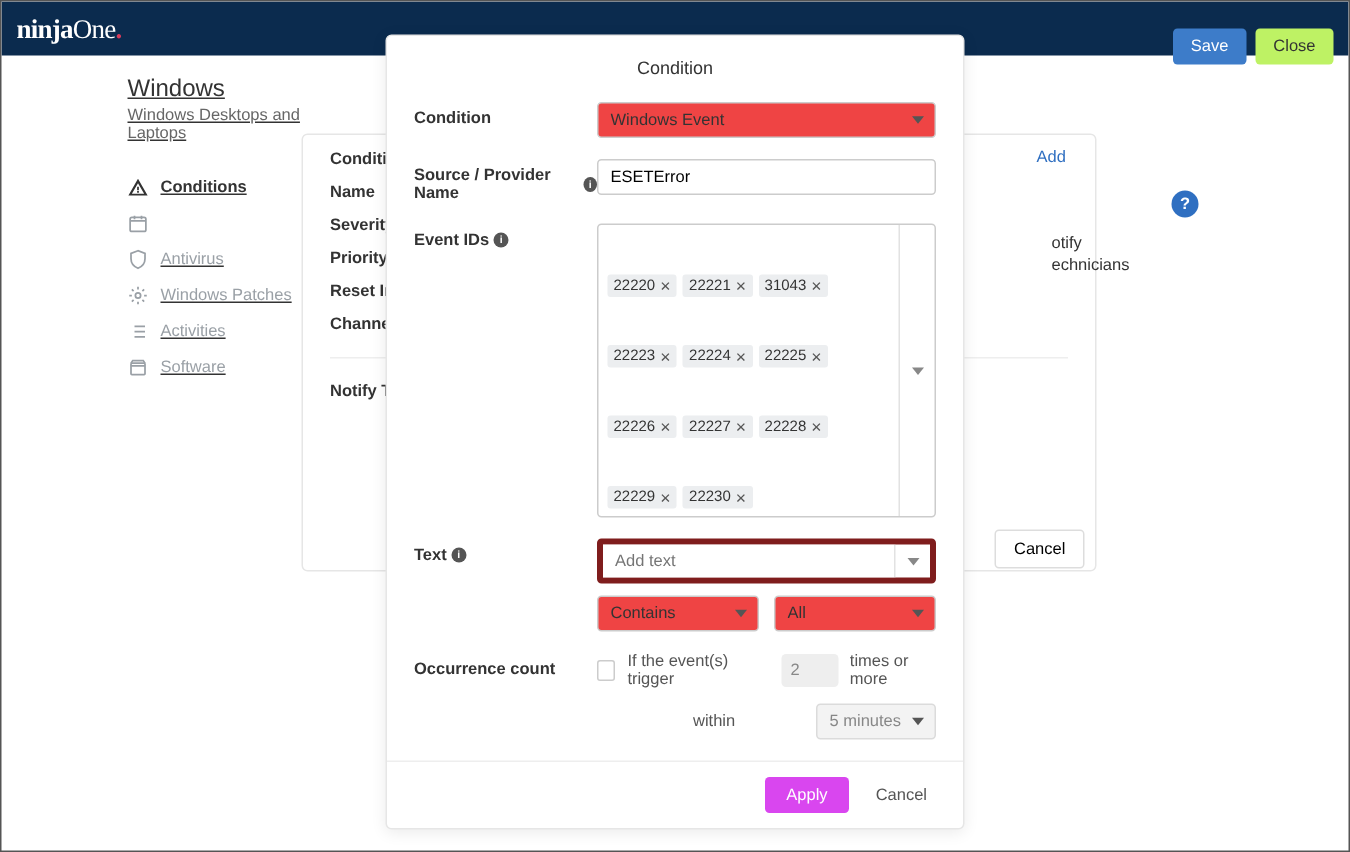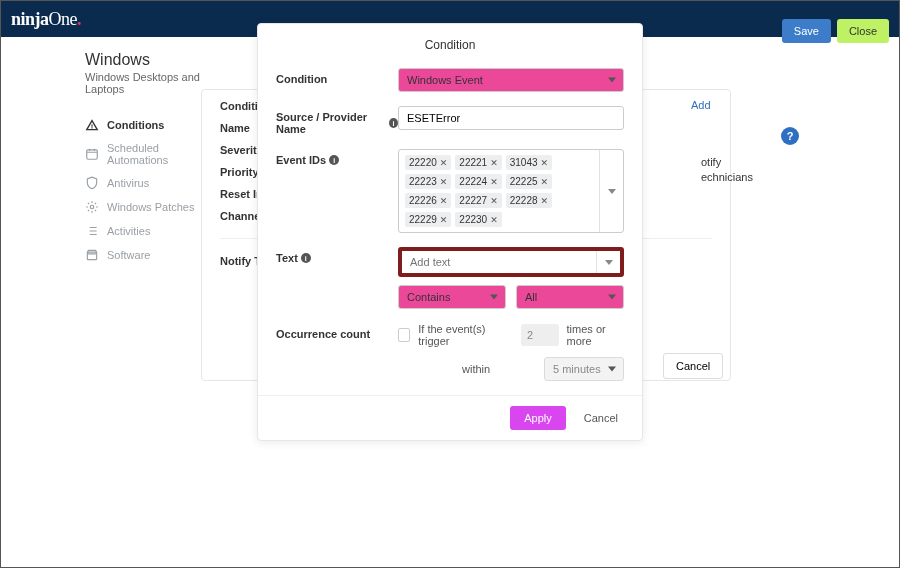--- a/index.html
+++ b/index.html
@@ -8,21 +8,21 @@
   
   .topbar { position: absolute; top: 0; left: 0; right: 0; height: 36px; background: #0b2b4e; display: flex; align-items: center; justify-content: space-between; padding: 0 10px; }
   .logo { color: #fff; font-size: 18px; font-weight: 600; letter-spacing: -0.5px; font-family: Liberation Serif, serif; }
   .logo .one { font-weight: 300; }
   .logo .dot { color: #d93b5c; }
   .topbar-right { display: flex; gap: 6px; margin-top: 23px; }
   .btn-save { background: #3d7cc9; color: #fff; border: none; border-radius: 3px; padding: 6px 12px; font-size: 11px; cursor: pointer; }
   .btn-close { background: #bef264; color: #333; border: none; border-radius: 3px; padding: 6px 12px; font-size: 11px; cursor: pointer; }
 
   
-  .page { position: absolute; top: 36px; left: 0; right: 0; bottom: 0; display: flex; }
+  .page { position: absolute; top: 36px; left: 0; right: 0; bottom: 0; display: flex; text-decoration: underline; }
 
   .left-col { width: 210px; padding: 14px 0 0 84px; }
   .page-title { font-size: 16px; font-weight: 500; color: #333; }
   .page-sub { font-size: 11px; color: #666; margin-top: 2px; }
   .sidebar-nav { margin-top: 18px; }
   .nav-item { display: flex; align-items: center; gap: 8px; font-size: 11px; color: #9aa0a6; padding: 5px 0; cursor: pointer; }
   .nav-item.active { color: #333; font-weight: 600; }
   .nav-icon { width: 14px; height: 14px; display: inline-flex; align-items: center; justify-content: center; color: inherit; }
 
   .mid-card { position: absolute; left: 200px; top: 52px; width: 530px; height: 292px; background: #fff; border: 1px solid #e6e6e6; border-radius: 4px; }
@@ -39,28 +39,28 @@
 
   
   .modal { position: absolute; left: 256px; top: 22px; width: 386px; background: #fff; border: 1px solid #e6e6e6; border-radius: 4px; box-shadow: 0 2px 10px rgba(0,0,0,0.08); z-index: 10; }
   .modal-title { text-align: center; font-size: 12px; color: #333; padding: 14px 0; }
 
   .modal-body { padding: 2px 18px 0 18px; }
   .form-row { display: flex; align-items: flex-start; margin-bottom: 14px; }
   .form-label { width: 122px; font-size: 11px; font-weight: 600; color: #333; padding-top: 5px; display: flex; align-items: center; gap: 3px; }
   .info-icon { width: 10px; height: 10px; border-radius: 50%; background: #555; color: #fff; font-size: 7px; display: inline-flex; align-items: center; justify-content: center; font-weight: 700; }
   .form-control { flex: 1; }
-  .select { width: 100%; border: 1px solid #ccc; border-radius: 3px; padding: 5px 8px; font-size: 11px; color: #333; background: #ec4899; appearance: none; position: relative; }
+  .select { width: 100%; border: 1px solid #ccc; border-radius: 3px; padding: 5px 8px; font-size: 11px; color: #333; background: #ef4444; appearance: none; position: relative; }
   .select-wrap { position: relative; }
   .select-wrap::after { content: ""; position: absolute; right: 8px; top: 50%; width: 0; height: 0; border-left: 4px solid transparent; border-right: 4px solid transparent; border-top: 5px solid #555; transform: translateY(-50%); pointer-events: none; }
   .input { width: 100%; border: 1px solid #ccc; border-radius: 3px; padding: 5px 8px; font-size: 11px; }
 
   .tagbox { display: flex; border: 1px solid #ccc; border-radius: 3px; overflow: hidden; }
   .tagbox-tags { flex: 1; padding: 5px 6px; display: flex; flex-wrap: wrap; gap: 4px; }
-  .tag { background: #eceef0; border-radius: 2px; font-size: 10px; padding: 2px 4px; display: inline-flex; align-items: center; gap: 3px; color: #333; }
+  .tag { background: #eceef0; border-radius: 2px; font-size: 10px; padding: 2px 4px; display: inline-flex; align-items: center; gap: 3px; color: #333; margin-top: 28px; }
   .tag-x { font-size: 9px; color: #555; cursor: pointer; }
   .tagbox-caret { width: 24px; border-left: 1px solid #e2e2e2; display: flex; align-items: center; justify-content: center; cursor: pointer; }
   .tagbox-caret::after { content: ""; width: 0; height: 0; border-left: 4px solid transparent; border-right: 4px solid transparent; border-top: 5px solid #888; }
 
   .textbox { display: flex; border: 4px solid #7f1d1d; border-radius: 3px; overflow: hidden; }
   .textbox input { flex: 1; border: none; padding: 5px 8px; font-size: 11px; outline: none; }
   .textbox .caret { width: 24px; border-left: 1px solid #e2e2e2; display: flex; align-items: center; justify-content: center; cursor: pointer; }
   .textbox .caret::after { content: ""; width: 0; height: 0; border-left: 4px solid transparent; border-right: 4px solid transparent; border-top: 5px solid #888; }
 
   .text-selects { display: flex; gap: 10px; margin-top: 8px; }
@@ -102,21 +102,20 @@
           </span>
         <span>Conditions</span>
       </div>
       <div class="nav-item">
         <span class="nav-icon">
             <svg width="14" height="14" viewBox="0 0 24 24" fill="none" stroke="currentColor" stroke-width="2">
               <rect x="3" y="5" width="18" height="16" rx="2"></rect>
               <path d="M3 9h18M8 3v4M16 3v4"></path>
             </svg>
           </span>
-        <span>Scheduled Automations</span>
       </div>
       <div class="nav-item">
         <span class="nav-icon">
             <svg width="14" height="14" viewBox="0 0 24 24" fill="none" stroke="currentColor" stroke-width="2">
               <path d="M12 2 4 5v6c0 5 3.5 9 8 11 4.5-2 8-6 8-11V5l-8-3z"></path>
             </svg>
           </span>
         <span>Antivirus</span>
       </div>
       <div class="nav-item">

